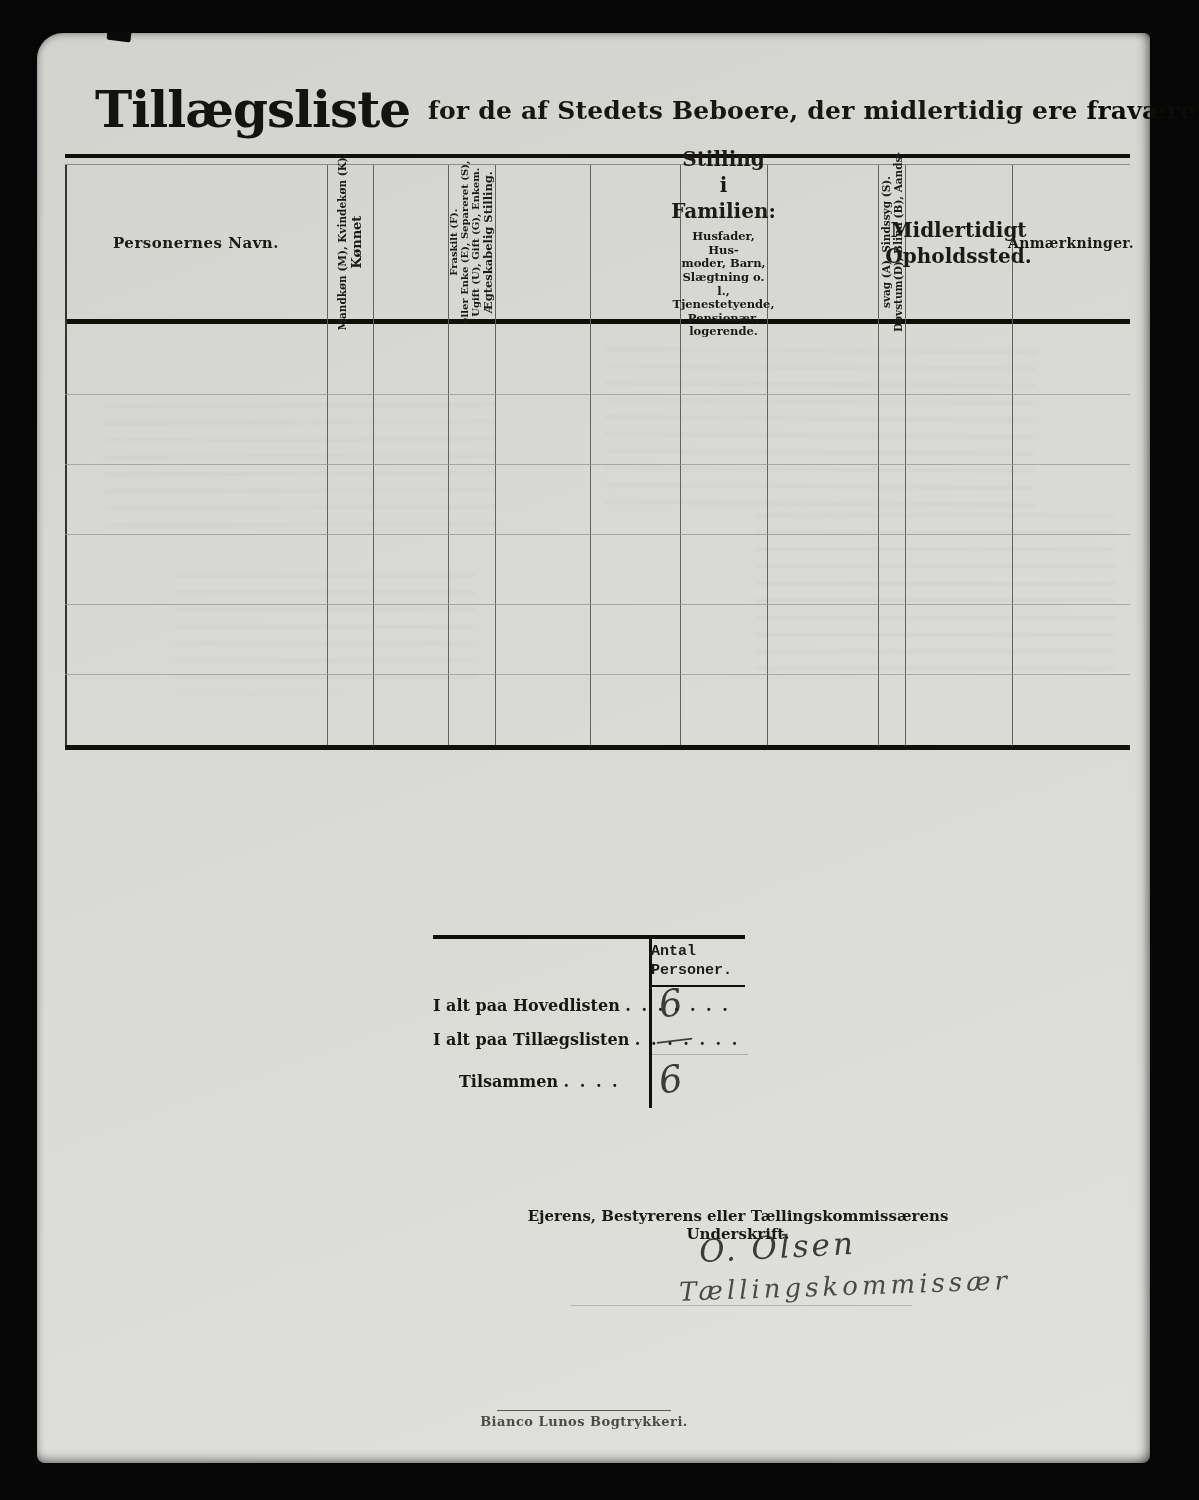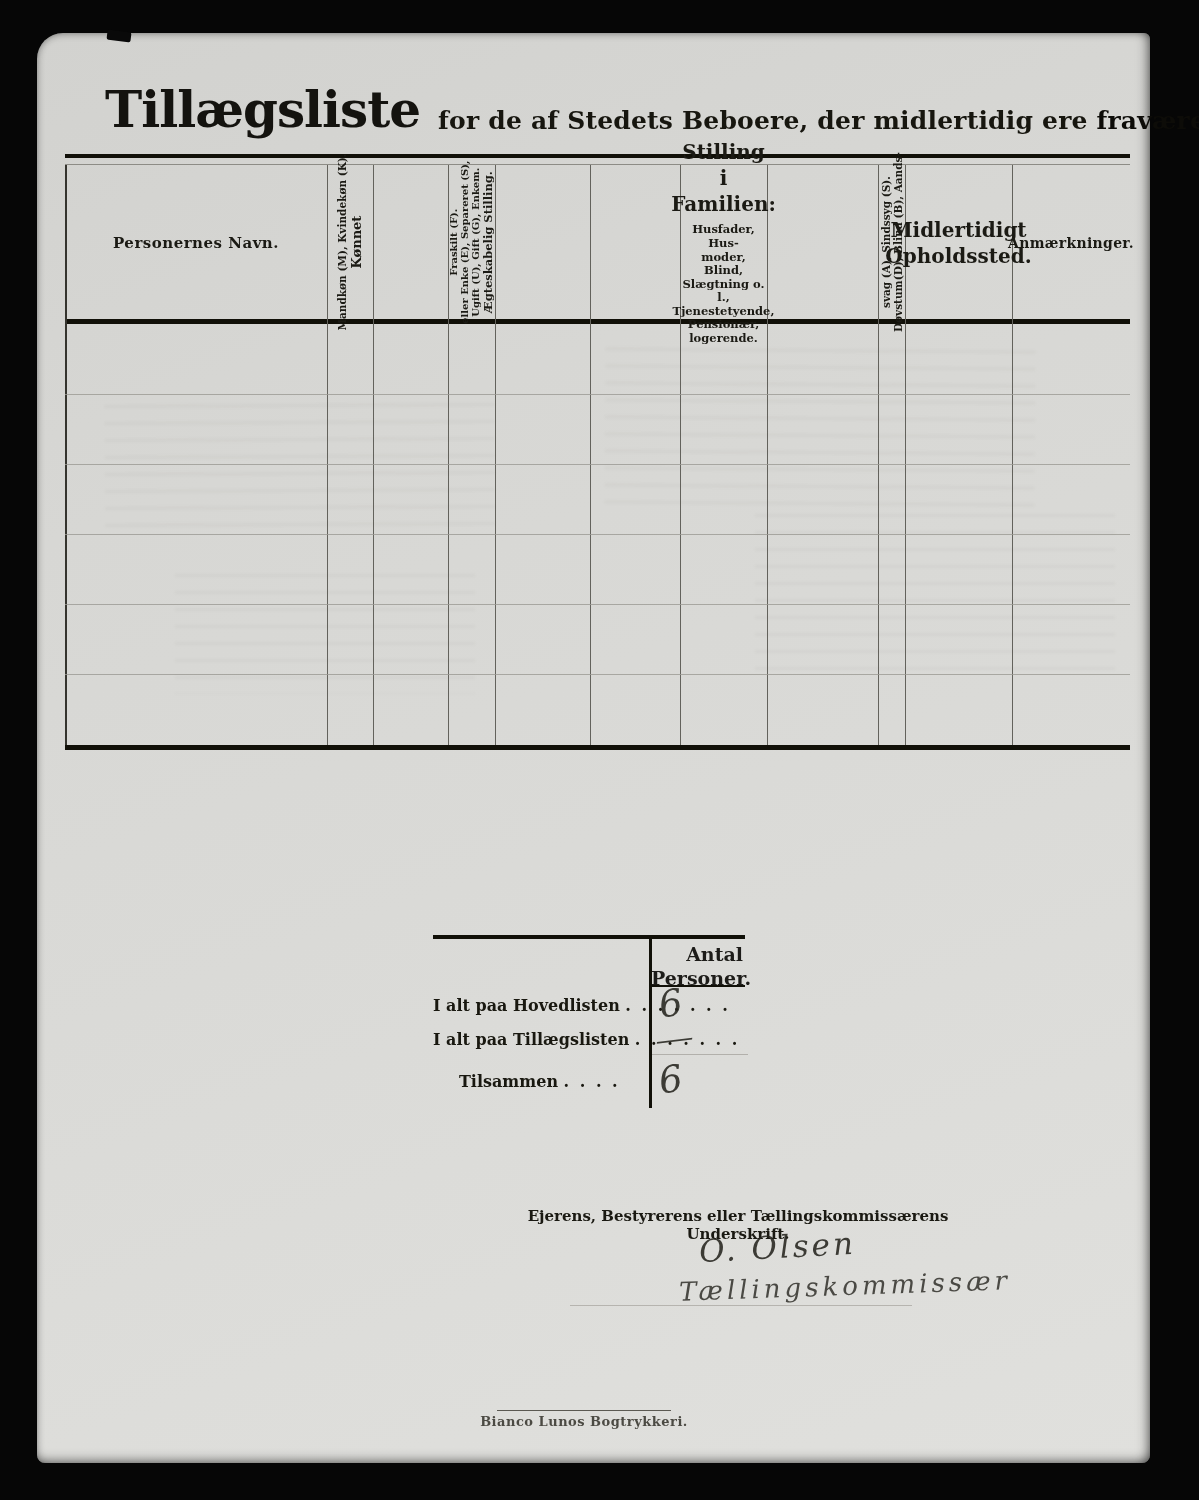--- a/index.html
+++ b/index.html
@@ -6,21 +6,21 @@
   .stage{position:relative;width:1199px;height:1500px;background:#060606;overflow:hidden;
          font-family:"DejaVu Serif","Liberation Serif",serif;color:#1d1c19;}
   .paper{position:absolute;left:37px;top:33px;width:1113px;height:1430px;
          background:linear-gradient(160deg,#d2d2cf 0%,#d7d7d4 28%,#dadad7 55%,#e0e0dd 100%);
          border-radius:26px 6px 8px 8px;
          box-shadow:inset -7px 0 12px -5px rgba(0,0,0,.5),
                     inset 0 -7px 12px -5px rgba(0,0,0,.45),
                     inset 4px 0 10px -6px rgba(0,0,0,.35),
                     inset 0 5px 10px -6px rgba(0,0,0,.35);}
   
-  .title-row{position:absolute;left:68px;top:52px;width:1050px;display:flex;align-items:flex-end;gap:18px;white-space:nowrap;}
+  .title-row{position:absolute;left:58px;top:52px;width:1050px;display:flex;align-items:center;gap:18px;white-space:nowrap;}
   .doc-title{font-size:50px;font-weight:bold;letter-spacing:-1px;line-height:1;color:#14130f;}
   .doc-subtitle{font-size:25px;font-weight:bold;letter-spacing:.2px;color:#17160f;}
   .doc-subtitle b{font-weight:bold;color:#0d0c08;}
   
   .doc-table{position:absolute;left:28px;top:121px;width:1065px;height:596px;}
   .rule{position:absolute;background:#111008;}
   .thin{position:absolute;background:#8d8c86;height:1px;}
   .vline{position:absolute;width:1px;top:11px;height:580px;background:#63625c;}
   .rowline{position:absolute;left:0;width:1065px;height:1px;background:#9b9a93;opacity:.8;}
   .hcell{position:absolute;top:12px;height:153px;display:flex;flex-direction:column;align-items:center;justify-content:center;
@@ -33,21 +33,21 @@
   .hl-big{font-size:17px;line-height:1.35;}
   .hl-med{font-size:20px;line-height:1.3;}
   .hl-small{font-size:11.5px;line-height:1.18;font-weight:bold;}
   
   .ghost{position:absolute;filter:blur(1.5px);opacity:.55;pointer-events:none;
          background:repeating-linear-gradient(180deg,rgba(84,82,76,.09) 0 3px,rgba(0,0,0,0) 3px 17px);}
   
   .sum-title{position:absolute;left:261px;top:860px;width:462px;text-align:center;
              font-size:29px;font-weight:bold;letter-spacing:.4px;color:#14130d;}
   .sum-table{position:absolute;left:396px;top:900px;width:312px;height:178px;}
-  .sum-head{position:absolute;left:218px;width:92px;text-align:right;font-size:19px;font-weight:bold;line-height:1.25;}
+  .sum-head{position:absolute;left:218px;width:92px;text-align:left;font-size:15px;font-weight:bold;line-height:1.25;font-family:Liberation Mono, monospace;}
   .sum-row{position:absolute;left:0;width:213px;text-align:center;font-size:16px;font-weight:bold;white-space:nowrap;color:#191810;}
   .dots{letter-spacing:2.5px;font-weight:bold;}
   .hand{font-style:italic;color:#26251f;opacity:.88;}
   .sumval{position:absolute;left:226px;font-size:37px;line-height:1;transform:rotate(-9deg);}
   .sumval-dash{position:absolute;left:222px;font-size:26px;line-height:1;transform:rotate(-7deg) scaleX(1.5);transform-origin:left center;}
   
   .sig-caption{position:absolute;left:480px;top:1174px;width:442px;text-align:center;
                font-size:15px;font-weight:bold;color:#1a1912;}
   .sig-name{position:absolute;left:662px;top:1196px;font-size:31px;letter-spacing:3px;transform:rotate(-3deg);}
   .sig-role{position:absolute;left:642px;top:1238px;font-size:26px;letter-spacing:4px;transform:rotate(-2deg);opacity:.8;}
@@ -111,21 +111,21 @@
           <span class="rl" style="font-size:11.5px;">Ægteskabelig Stilling.</span>
           <span class="rl" style="font-size:10px;">Ugift (U), Gift (G), Enkem.</span>
           <span class="rl" style="font-size:10px;">eller Enke (E), Separeret (S),</span>
           <span class="rl" style="font-size:10px;">Fraskilt (F).</span>
         </div>
       </div>
       <div class="hcell" style="left:615px;width:87px;">
         <span class="hl-med">Stilling i</span>
         <span class="hl-med" style="margin-bottom:6px;">Familien:</span>
         <span class="hl-small">Husfader, Hus-</span>
-        <span class="hl-small">moder, Blind,</span>
+        <span class="hl-small">moder, Barn,</span>
         <span class="hl-small">Slægtning o. l.,</span>
         <span class="hl-small">Tjenestetyende,</span>
         <span class="hl-small">Pensionær,</span>
         <span class="hl-small">logerende.</span>
       </div>
       <div class="hcell" style="left:813px;width:27px;">
         <div class="vert" style="line-height:1.15;">
           <span class="rl" style="font-size:10.5px;">Døvstum(D), Blind (B), Aands-</span>
           <span class="rl" style="font-size:10.5px;">svag (A), Sindssyg (S).</span>
         </div>

